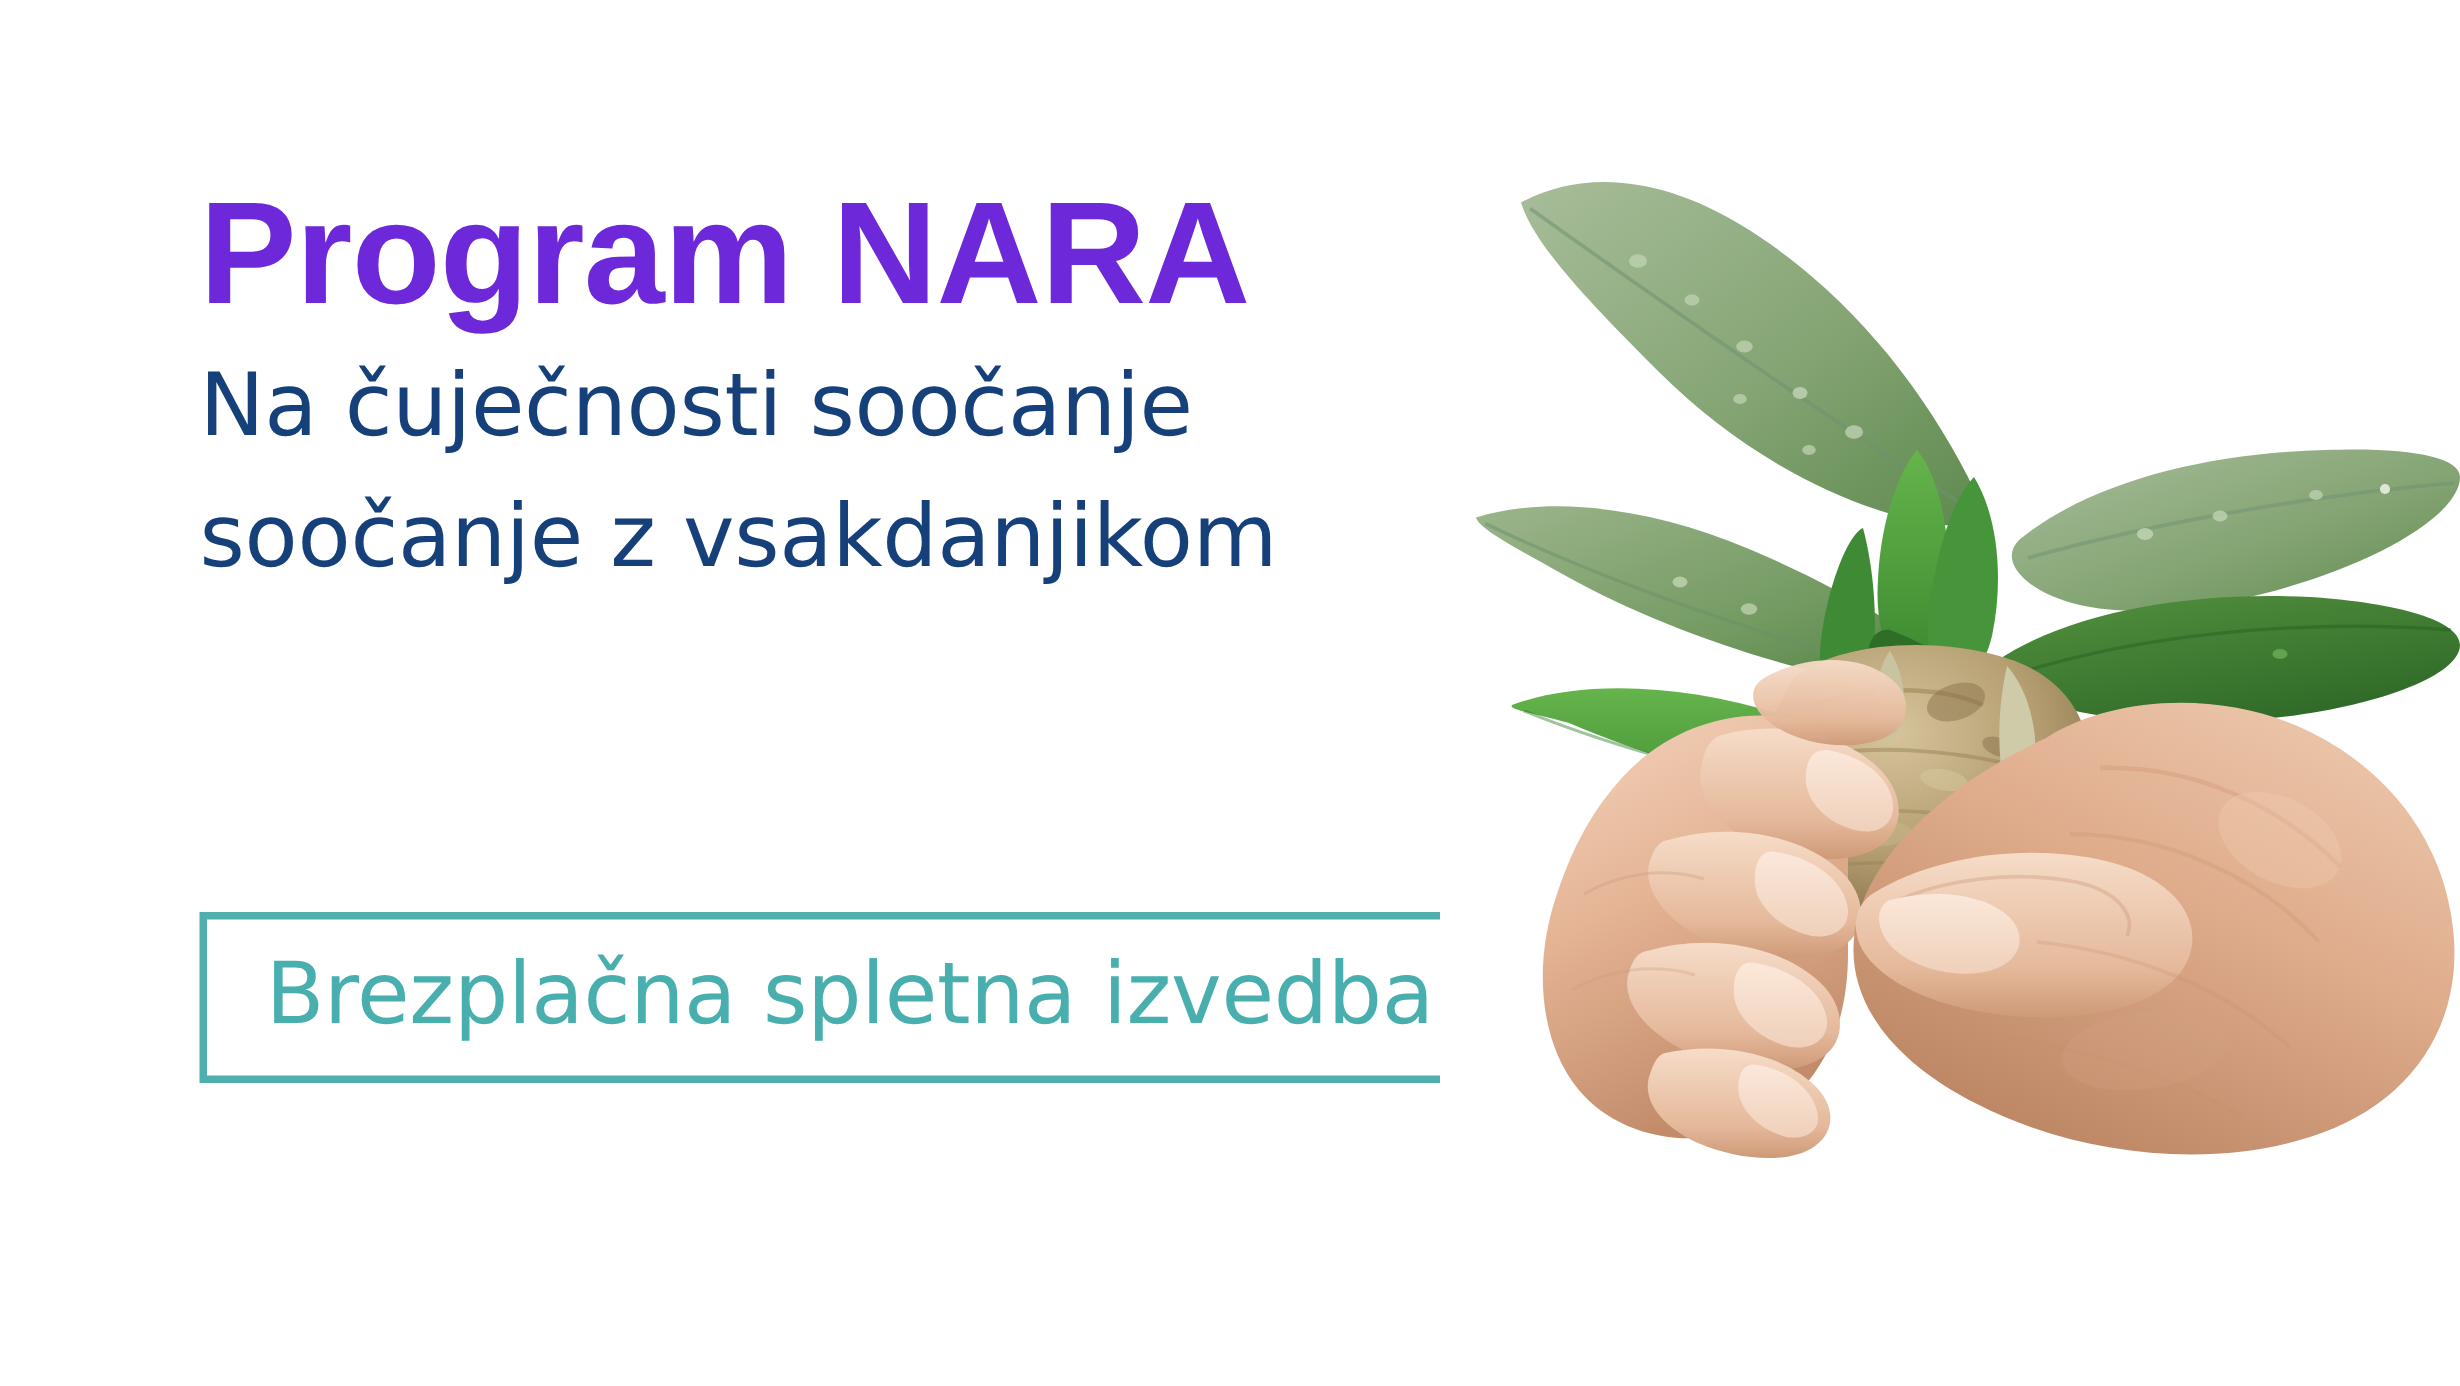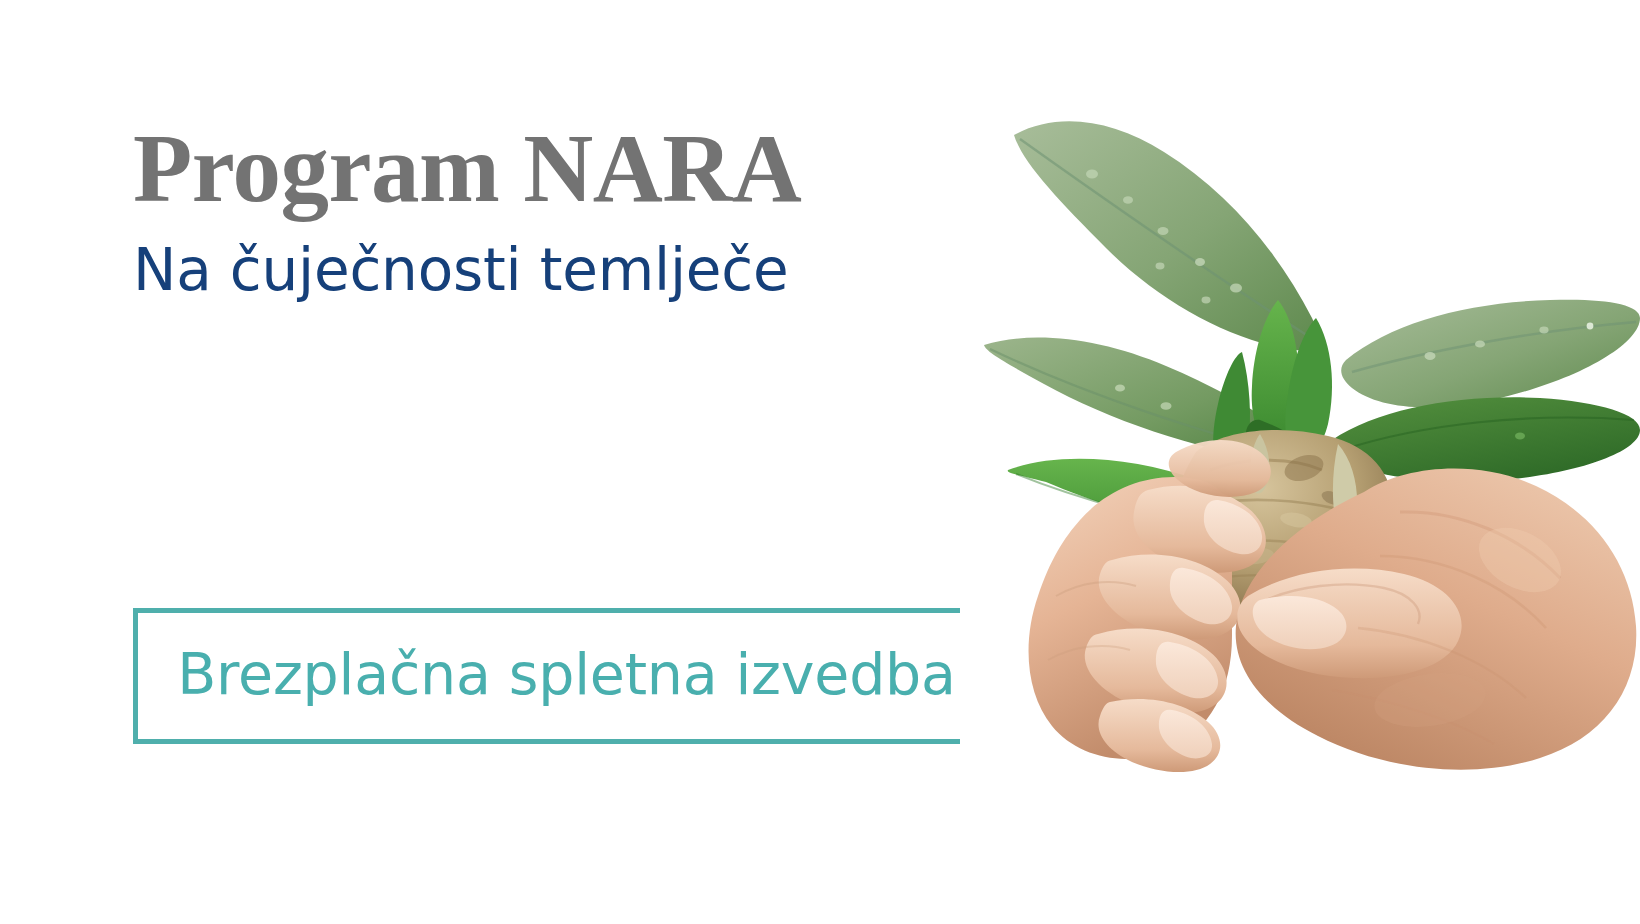--- a/index.html
+++ b/index.html
@@ -22,26 +22,26 @@
 
   
   .text-column {
     position: absolute;
     left: 133px;
     top: 118px;
     width: 900px;
   }
 
   .headline {
-    font-family: Liberation Serif, serif;
+    font-family: Liberation Sans, sans-serif;
     font-size: 97px;
     font-weight: 700;
     line-height: 1.06;
     letter-spacing: -0.5px;
-    color: #737373;
+    color: #6d28d9;
     margin: 0;
     white-space: nowrap;
   }
 
   .subline {
     font-family: "DejaVu Sans", sans-serif;
     font-size: 58px;
     font-weight: 400;
     line-height: 1.50;
     letter-spacing: -0.2px;
@@ -53,21 +53,21 @@
   .sub-block {
     margin-top: 6px;
   }
 
   
   .cta-box {
     position: absolute;
     left: 133px;
     top: 608px;
     width: 867px;
-    height: 136px;
+    height: 114px;
     box-sizing: border-box;
     border: 5px solid #4FAFAC;
     background: #ffffff;
     display: flex;
     align-items: center;
     justify-content: center;
   }
   .cta-label {
     font-family: "DejaVu Sans", sans-serif;
     font-size: 57px;
@@ -94,21 +94,22 @@
 </head>
 <body>
 
 <div id="poster">
 
   <div class="text-column">
 
     <h1 class="headline">Program NARA</h1>
 
     <div class="sub-block">
-      <p class="subline">Na čuječnosti temlječe</p>
+      <p class="subline">Na čuječnosti soočanje</p>
+      <p class="subline">soočanje z vsakdanjikom</p>
     </div>
 
   </div>
 
   <div class="cta-box">
     <span class="cta-label">Brezplačna spletna izvedba</span>
   </div>
 
   <div class="photo">
     <svg width="680" height="924" viewBox="0 0 680 924">

